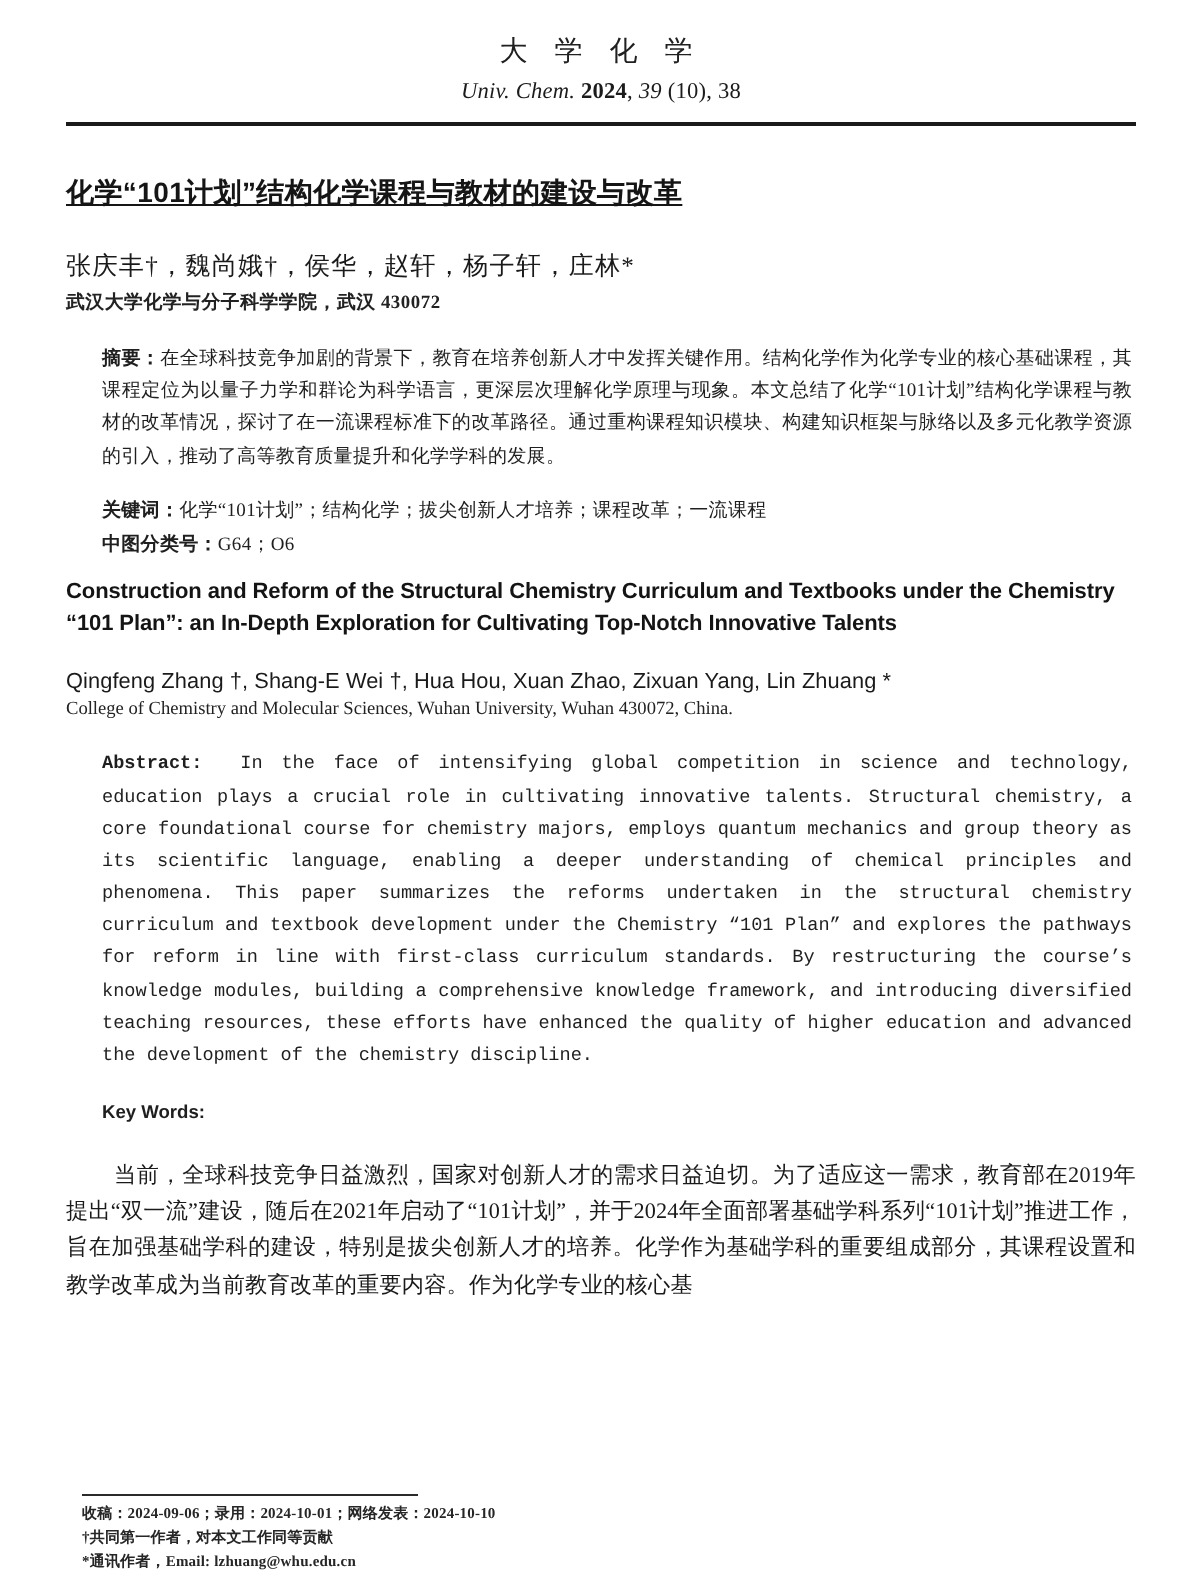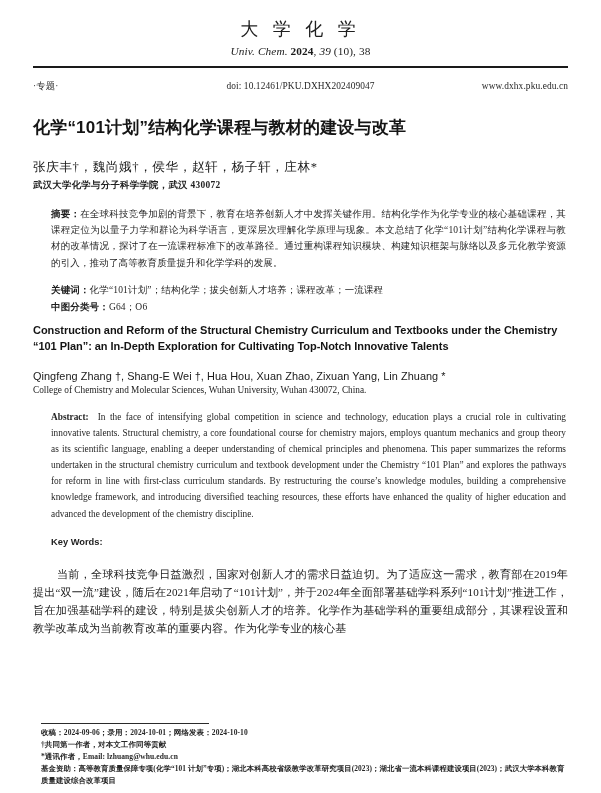--- a/index.html
+++ b/index.html
@@ -23,21 +23,21 @@
     position: relative;
   }
 
   
   .masthead {
     padding-top: 18px;
     text-align: center;
   }
   .journal-cn {
     font-family: "Liberation Serif", "DejaVu Serif", serif;
-    font-size: 18px;
+    font-size: 14px;
     letter-spacing: 5px;
     color: #202020;
     line-height: 1.3;
   }
   .journal-en {
     font-size: 11.3px;
     margin-top: 4px;
     color: #1b1b1b;
     letter-spacing: 0.1px;
   }
@@ -59,25 +59,26 @@
     letter-spacing: 0.1px;
   }
   .doibar .col-left   { width: 150px; text-align: left; }
   .doibar .col-mid    { flex: 1; text-align: center; }
   .doibar .col-right  { width: 150px; text-align: right; }
 
   
   .cn-title-block { margin-top: 24px; }
   .cn-title {
     font-family: "Liberation Sans", "DejaVu Sans", sans-serif;
-    font-size: 17px;
+    font-size: 14px;
     font-weight: bold;
     letter-spacing: 0.2px;
     color: #151515;
     line-height: 1.32;
+    text-decoration: underline;
   }
   .cn-subtitle {
     font-family: "Liberation Serif", "DejaVu Serif", serif;
     font-size: 15.2px;
     font-weight: bold;
     color: #1a1a1a;
     margin-top: 4px;
     padding-left: 17px;
     line-height: 1.3;
   }
@@ -143,21 +144,21 @@
   .en-affil {
     margin-top: 3px;
     font-size: 9.3px;
     color: #222;
     font-family: "Liberation Serif", "DejaVu Serif", serif;
   }
 
   
   .en-abstract {
     margin-top: 14px;
-    font-family: Liberation Serif, serif;
+    font-family: Liberation Mono, monospace;
     font-size: 9.3px;
     line-height: 1.74;
     text-align: justify;
     color: #1f1f1f;
     padding-left: 18px;
     padding-right: 2px;
   }
   .en-abstract .lbl { font-weight: bold; }
 
   .en-keywords {
@@ -221,25 +222,20 @@
     <div class="journal-en">
       <span class="ital">Univ. Chem.</span>
       <span class="bold">2024</span><span>,</span>
       <span class="ital">39</span>
       <span>(10)</span><span>,</span>
       <span>38</span>
     </div>
     <hr class="rule-thick">
   </div>
 
-  <div class="doibar">
-    <div class="col-left">·专题·</div>
-    <div class="col-mid">doi: 10.12461/PKU.DXHX202409047</div>
-    <div class="col-right">www.dxhx.pku.edu.cn</div>
-  </div>
 
   <div class="cn-title-block">
     <div class="cn-title">化学“101计划”结构化学课程与教材的建设与改革</div>
   </div>
 
   <div class="cn-authors">张庆丰†，魏尚娥†，侯华，赵轩，杨子轩，庄林*</div>
   <div class="cn-affil">武汉大学化学与分子科学学院，武汉 430072</div>
 
   <div class="cn-abstract">
     <span class="lbl">摘要：</span><span>在全球科技竞争加剧的背景下，教育在培养创新人才中发挥关键作用。结构化学作为化学专业的核心基础课程，其课程定位为以量子力学和群论为科学语言，更深层次理解化学原理与现象。本文总结了化学“101计划”结构化学课程与教材的改革情况，探讨了在一流课程标准下的改革路径。通过重构课程知识模块、构建知识框架与脉络以及多元化教学资源的引入，推动了高等教育质量提升和化学学科的发展。</span>
@@ -267,16 +263,15 @@
     <span class="kw-label">Key Words:</span>
   </div>
 
   <div class="cn-body">当前，全球科技竞争日益激烈，国家对创新人才的需求日益迫切。为了适应这一需求，教育部在2019年提出“双一流”建设，随后在2021年启动了“101计划”，并于2024年全面部署基础学科系列“101计划”推进工作，旨在加强基础学科的建设，特别是拔尖创新人才的培养。化学作为基础学科的重要组成部分，其课程设置和教学改革成为当前教育改革的重要内容。作为化学专业的核心基</div>
 
   <div class="foot">
     <hr class="foot-rule">
     <div class="foot-line">收稿：2024-09-06；录用：2024-10-01；网络发表：2024-10-10</div>
     <div class="foot-line">†共同第一作者，对本文工作同等贡献</div>
     <div class="foot-line">*通讯作者，Email: lzhuang@whu.edu.cn</div>
-    <div class="foot-line foot-fund">基金资助：高等教育质量保障专项(化学“101 计划”专项)；湖北本科高校省级教学改革研究项目(2023)；湖北省一流本科课程建设项目(2023)；武汉大学本科教育质量建设综合改革项目</div>
   </div>
 
 </div>
 
 </body></html>

